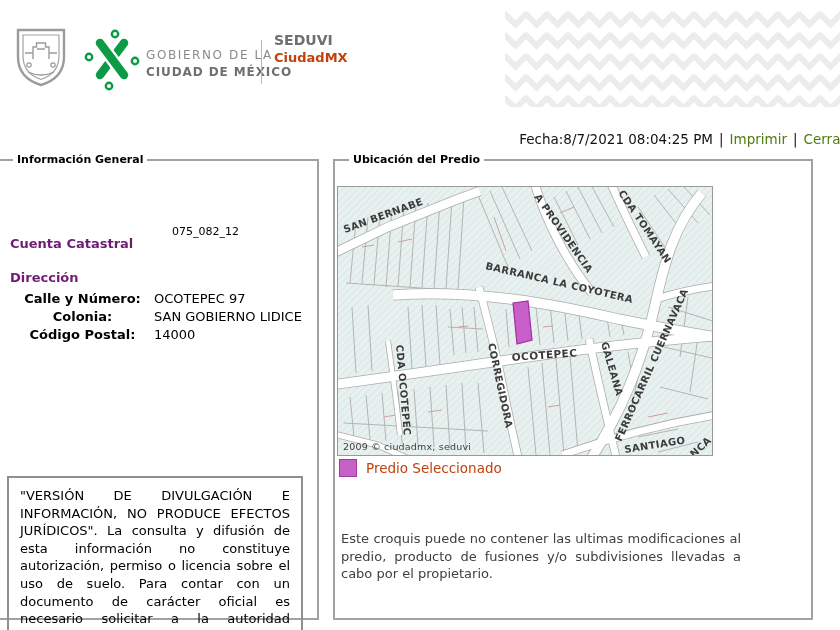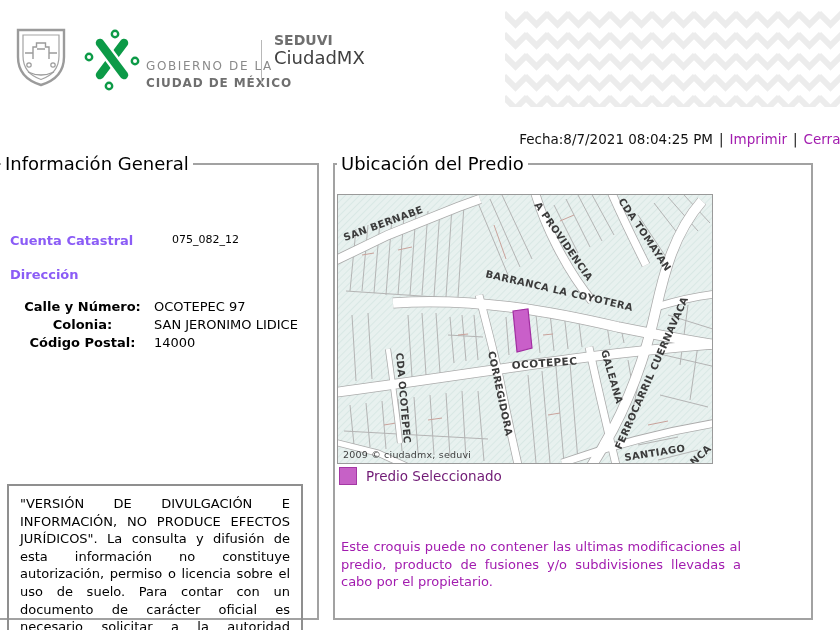--- a/index.html
+++ b/index.html
@@ -3,60 +3,60 @@
 <meta charset="utf-8">
 <style>
   * { margin:0; padding:0; box-sizing:border-box; }
   html,body { width:840px; height:630px; background:#fff; overflow:hidden;
               font-family:"DejaVu Sans","Liberation Sans",sans-serif; }
   .page { position:relative; width:840px; height:630px; background:#fff; }
 
   
   .logo-shield { position:absolute; left:15px; top:27px; }
   .logo-cdmx   { position:absolute; left:84px; top:29px; }
-  .brand-text  { position:absolute; left:146px; top:58px; color:#8a8a8a; }
+  .brand-text  { position:absolute; left:146px; top:47px; color:#8a8a8a; }
   .brand-l1 { font-size:12px; letter-spacing:1.6px; line-height:17px; }
   .brand-l2 { font-size:12px; letter-spacing:0.9px; font-weight:bold; color:#6f6f6f; line-height:17px; }
   .hdr-divider { position:absolute; left:261px; top:40px; width:1px; height:44px; background:#b8b8b8; }
   .dept { position:absolute; left:274px; top:31px; }
   .dept-name { font-size:14px; font-weight:bold; color:#6f6f6f; line-height:18px; }
-  .dept-sub  { font-size:18px; color:#404040; line-height:17px; }
+  .dept-sub  { font-size:13px; color:#c2410c; line-height:17px;font-weight:bold; }
   .chevrons { position:absolute; left:505px; top:8px; width:335px; height:99px; }
 
   
   .toolbar { position:absolute; top:131px; right:-6px; white-space:nowrap;
              font-size:13.5px; color:#111; }
   .toolbar .sep { margin:0 6px; }
-  .toolbar a { color:#a21caf; text-decoration:none; cursor:pointer; }
+  .toolbar a { color:#4d7c0f; text-decoration:none; cursor:pointer; }
 
   
   fieldset { position:absolute; border:2px solid #a2a2a2; background:#fff; }
-  fieldset legend { font-size:18px; font-weight:normal; color:#000; padding:0 4px; margin-left:2px; }
+  fieldset legend { font-size:11px; font-weight:bold; color:#000; padding:0 4px; margin-left:14px; }
   .fs-info { left:-3px; top:153px; width:322px; height:467px; }
   .fs-loc  { left:333px; top:153px; width:480px; height:467px; }
 
   
-  .fs-info .lbl { font-weight:bold; font-size:13px; color:#8b5cf6; }
+  .fs-info .lbl { font-weight:bold; font-size:13px; color:#701a75;margin-top:11px; }
   .cc-label { position:absolute; left:11px; top:59px; }
   .cc-value { position:absolute; left:173px; top:59px; font-size:11px; }
   .dir-label { position:absolute; left:11px; top:93px; }
   .addr-rows { position:absolute; left:12px; top:124px; font-size:13px; line-height:18px; }
   .addr-rows .row-lbl { display:inline-block; width:143px; font-weight:bold;text-align:center; }
   .disclaimer-box { position:absolute; left:8px; top:310px; width:296px;
                     border:2px solid #8f8f8f; padding:9px 11px; }
   .disclaimer-box p { font-size:13px; line-height:17.6px; text-align:justify; color:#000; }
 
   
   .map-wrap { position:absolute; left:2px; top:20px; width:376px; height:270px;
               border:1px solid #9a9a9a; overflow:hidden; }
   .legend-row { position:absolute; left:4px; top:293px; display:flex; align-items:center; }
   .swatch { width:18px; height:18px; background:#c661c6; border:1px solid #a438a4; }
-  .legend-txt { margin-left:9px; font-size:13.5px; color:#701a75; }
+  .legend-txt { margin-left:9px; font-size:13.5px; color:#c2410c; }
   .map-note { position:absolute; left:6px; top:364px; width:400px;
-              font-size:13px; line-height:17.6px; text-align:justify; color:#a21caf; }
+              font-size:13px; line-height:17.6px; text-align:justify; color:#404040; }
 
   .map-label { font-weight:bold; fill:#3b3b3b; letter-spacing:0.4px;
                font-family:"DejaVu Sans","Liberation Sans",sans-serif; }
   .map-copy  { fill:#3f3f3f; font-size:9.5px; letter-spacing:0.2px;
                font-family:"DejaVu Sans","Liberation Sans",sans-serif; }
 </style>
 </head>
 <body>
 
 <div class="page">
@@ -112,21 +112,21 @@
     <div class="lbl cc-label">Cuenta Catastral</div>
     <div class="cc-value">075_082_12</div>
 
     <div class="lbl dir-label">Dirección</div>
 
     <div class="addr-rows">
       <div>
         <span class="row-lbl">Calle y Número:</span><span>OCOTEPEC 97</span>
       </div>
       <div>
-        <span class="row-lbl">Colonia:</span><span>SAN JERONIMO LIDICE</span>
+        <span class="row-lbl">Colonia:</span><span>SAN GOBIERNO LIDICE</span>
       </div>
       <div>
         <span class="row-lbl">Código Postal:</span><span>14000</span>
       </div>
     </div>
 
     <div class="disclaimer-box">
       <p>"VERSIÓN DE DIVULGACIÓN E INFORMACIÓN, NO PRODUCE EFECTOS JURÍDICOS". La consulta y difusión de esta información no constituye autorización, permiso o licencia sobre el uso de suelo. Para contar con un documento de carácter oficial es necesario solicitar a la autoridad competente, la expedición del Certificado correspondiente.</p>
     </div>
   </fieldset>

